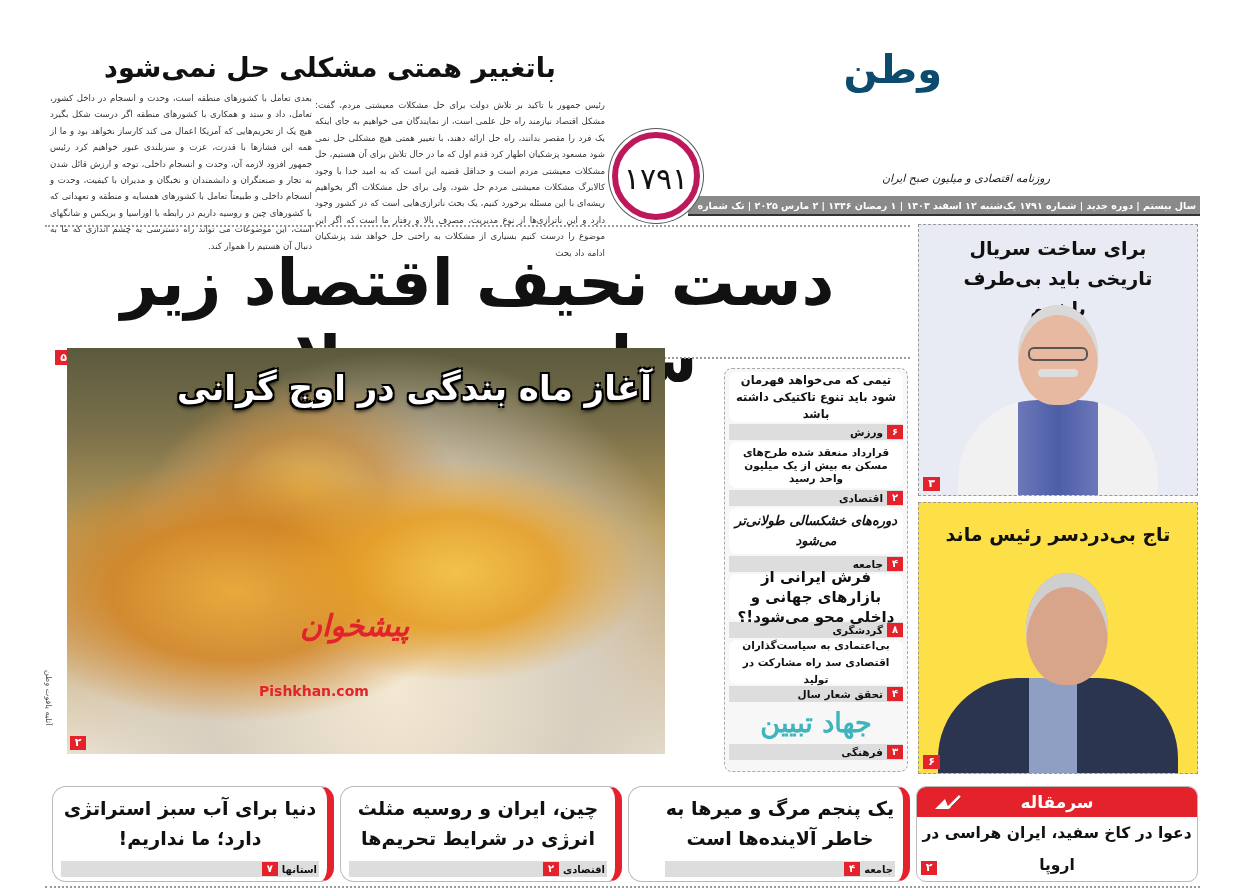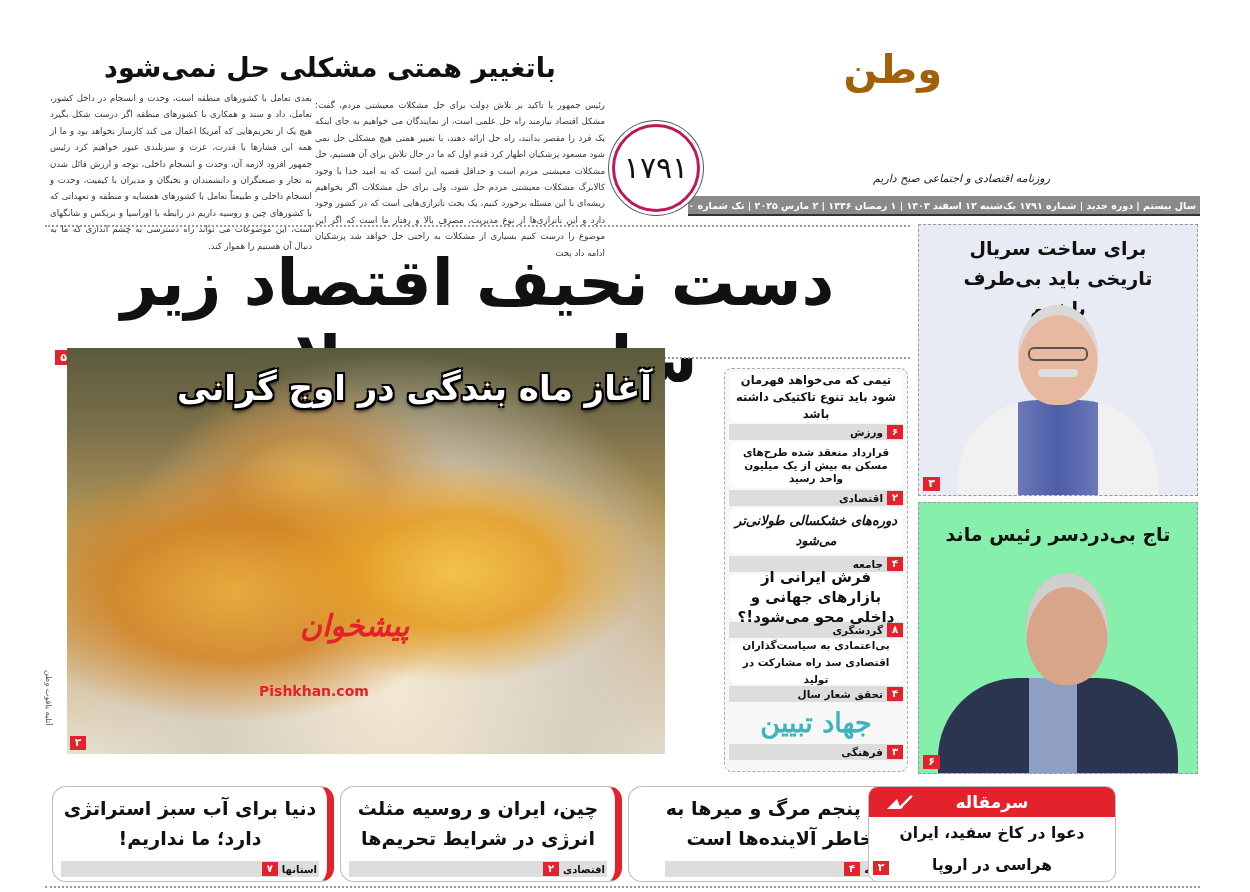--- a/index.html
+++ b/index.html
@@ -3,25 +3,25 @@
 <meta charset="utf-8">
 <style>
   * { box-sizing: border-box; margin: 0; padding: 0; }
   html, body { width: 1250px; height: 892px; background: #fff; overflow: hidden; }
   body { font-family: "DejaVu Sans", sans-serif; position: relative; color: #111; direction: rtl; }
   .abs { position: absolute; }
 
   
   #masthead { left: 680px; top: 40px; width: 520px; height: 180px; }
   #logo-main { right: 30px; top: 10px; font-family: "DejaVu Sans", sans-serif; font-weight: 900; font-size: 108px; color: #e3222b; letter-spacing: -4px; line-height: 1; }
-  #logo-sub { right: 258px; top: 6px; font-size: 40px; font-weight: 700; color: #a16207; }
+  #logo-sub { right: 258px; top: 6px; font-size: 40px; font-weight: 700; color: #0c4a6e; }
   #tagline { right: 150px; top: 132px; font-family: "DejaVu Serif", serif; font-style: italic; font-size: 11px; color: #222; }
   #dateline { right: 0; top: 156px; width: 512px; height: 20px; background: #8a8a8a; color: #fff; font-size: 9.5px; font-weight: 700; line-height: 20px; padding-right: 4px; white-space: nowrap; overflow: hidden; border-bottom: 2px solid #333; }
 
-  #issue-badge { left: 612px; top: 124px; width: 88px; height: 88px; border-radius: 50%; border: 3px solid #be185d; box-shadow: 0 0 0 3px #fff, 0 0 0 4px #555; background: #fff; text-align: center; line-height: 82px; font-size: 30px; font-weight: 400; color: #111; direction: ltr; }
+  #issue-badge { left: 612px; top: 132px; width: 88px; height: 88px; border-radius: 50%; border: 6px solid #be185d; box-shadow: 0 0 0 3px #fff, 0 0 0 4px #555; background: #fff; text-align: center; line-height: 82px; font-size: 30px; font-weight: 400; color: #111; direction: ltr; }
 
   
   #top-headline { left: 60px; top: 52px; width: 540px; text-align: center; font-weight: 900; font-size: 27px; }
   .col-text { font-size: 8.6px; line-height: 16.4px; color: #333; text-align: justify; }
   #top-col-right { left: 315px; top: 97px; width: 290px; }
   #top-col-left { left: 50px; top: 90px; width: 262px; }
 
   .dotline { border-top: 2px dotted #999; }
   #dot1 { left: 45px; top: 225px; width: 865px; }
   #dot2 { left: 75px; top: 357px; width: 835px; }
@@ -50,49 +50,49 @@
   
   #briefs { left: 724px; top: 368px; width: 184px; height: 404px; border: 1px dashed #aaa; border-radius: 8px; background: #f7f7f7; padding: 3px 4px; }
   .brief { background: #fff; border-radius: 8px; text-align: center; font-weight: 700; color: #111; display: flex; align-items: center; justify-content: center; padding: 3px; }
   .brief-strip { height: 16px; background: #ddd; display: flex; align-items: center; gap: 4px; font-size: 10.5px; font-weight: 700; margin: 2px 0; }
   .brief-strip .page-tag { width: 16px; height: 14px; line-height: 14px; font-size: 10px; }
   #jahad { font-family: "DejaVu Serif", serif; color: #3fb4bd; font-size: 27px; font-weight: 700; text-align: center; height: 38px; line-height: 38px; letter-spacing: -1px; }
 
   
   .feature { left: 918px; width: 280px; border: 1px dashed #999; overflow: hidden; }
   #feat1 { top: 224px; height: 272px; background: #e8ebf3; }
-  #feat2 { top: 502px; height: 272px; background: #86efac; }
+  #feat2 { top: 502px; height: 272px; background: #fde047; }
   .feat-title { position: absolute; left: 0; right: 0; text-align: center; font-weight: 900; font-size: 19px; line-height: 30px; color: #111; }
   .person { position: absolute; left: 50%; transform: translateX(-50%); }
   .person .head { position: absolute; border-radius: 50% 50% 46% 46%; }
   .person .body { position: absolute; border-radius: 80px 80px 0 0; }
   .feat-tag { position: absolute; left: 4px; bottom: 4px; width: 17px; height: 14px; line-height: 14px; }
 
   
   .bbox { top: 786px; height: 96px; border: 1px solid #bbb; border-radius: 14px; border-right: 7px solid #e3222b; background: #fff; overflow: hidden; }
   .bbox-title { text-align: center; font-weight: 900; font-size: 19px; line-height: 30px; padding-top: 6px; height: 74px; }
   .bbox-strip { height: 16px; background: #ddd; margin: 0 8px 0 8px; display: flex; align-items: center; gap: 4px; font-size: 10px; font-weight: 700; padding-right: 2px; }
   .bbox-strip .page-tag { width: 16px; height: 14px; line-height: 14px; font-size: 10px; }
   #bb1 { left: 52px; width: 282px; }
   #bb2 { left: 340px; width: 282px; }
   #bb3 { left: 628px; width: 282px; padding-left: 28px; }
 
-  #editorial { left: 868px; top: 786px; width: 248px; height: 96px; border: 1px solid #bbb; border-radius: 10px; overflow: hidden; background: #fff; }
+  #editorial { left: 916px; top: 786px; width: 282px; height: 96px; border: 1px solid #bbb; border-radius: 10px; overflow: hidden; background: #fff; }
   #editorial-head { height: 30px; background: #e3222b; color: #fff; font-weight: 900; font-size: 17px; display: flex; align-items: center; justify-content: center; position: relative; }
   #pen-icon { position: absolute; left: 16px; top: 6px; width: 30px; height: 18px; }
   #editorial-title { text-align: center; font-weight: 900; font-size: 15.5px; line-height: 32px; }
   #editorial-byline { text-align: center; font-size: 11px; color: #555; }
   #editorial-tag { position: absolute; left: 4px; bottom: 6px; width: 16px; height: 14px; line-height: 14px; }
 </style>
 </head>
 <body>
 
 <div id="masthead" class="abs">
   <div id="logo-sub" class="abs">وطن</div>
-  <div id="tagline" class="abs">روزنامه اقتصادی و اجتماعی صبح داریم</div>
+  <div id="tagline" class="abs">روزنامه اقتصادی و میلیون صبح ایران</div>
   <div id="dateline" class="abs">سال بیستم | دوره جدید | شماره ۱۷۹۱ یک‌شنبه ۱۲ اسفند ۱۴۰۳ | ۱ رمضان ۱۴۴۶ | ۲ مارس ۲۰۲۵ | تک شماره ۱۲۰۰۰ تومان</div>
 </div>
 <div id="issue-badge" class="abs">۱۷۹۱</div>
 
 <div id="top-headline" class="abs">باتغییر همتی مشکلی حل نمی‌شود</div>
 <div id="top-col-right" class="abs col-text">رئیس جمهور با تاکید بر تلاش دولت برای حل مشکلات معیشتی مردم، گفت: مشکل اقتصاد نیازمند راه حل علمی است، از نمایندگان می خواهیم به جای اینکه یک فرد را مقصر بدانند، راه حل ارائه دهند، با تغییر همتی هیچ مشکلی حل نمی شود مسعود پزشکیان اظهار کرد قدم اول که ما در حال تلاش برای آن هستیم، حل مشکلات معیشتی مردم است و حداقل قضیه این است که به امید خدا با وجود کالابرگ مشکلات معیشتی مردم حل شود، ولی برای حل مشکلات اگر بخواهیم ریشه‌ای با این مسئله برخورد کنیم، یک بحث ناترازی‌هایی است که در کشور وجود دارد و این ناترازی‌ها از نوع مدیریت، مصرف بالا و رفتار ما است که اگر این موضوع را درست کنیم بسیاری از مشکلات به راحتی حل خواهد شد پزشکیان ادامه داد بحث</div>
 <div id="top-col-left" class="abs col-text">بعدی تعامل با کشورهای منطقه است، وحدت و انسجام در داخل کشور، تعامل، داد و ستد و همکاری با کشورهای منطقه اگر درست شکل بگیرد هیچ یک از تحریم‌هایی که آمریکا اعمال می کند کارساز نخواهد بود و ما از همه این فشارها با قدرت، عزت و سربلندی عبور خواهیم کرد رئیس جمهور افزود لازمه آن، وحدت و انسجام داخلی، توجه و ارزش قائل شدن به تجار و صنعتگران و دانشمندان و نخبگان و مدیران با کیفیت، وحدت و انسجام داخلی و طبیعتاً تعامل با کشورهای همسایه و منطقه و تعهداتی که با کشورهای چین و روسیه داریم در رابطه با اوراسیا و بریکس و شانگهای است، این موضوعات می تواند راه دسترسی به چشم اندازی که ما به دنبال آن هستیم را هموار کند.</div>
 
 <div id="dot1" class="abs dotline"></div>
 

